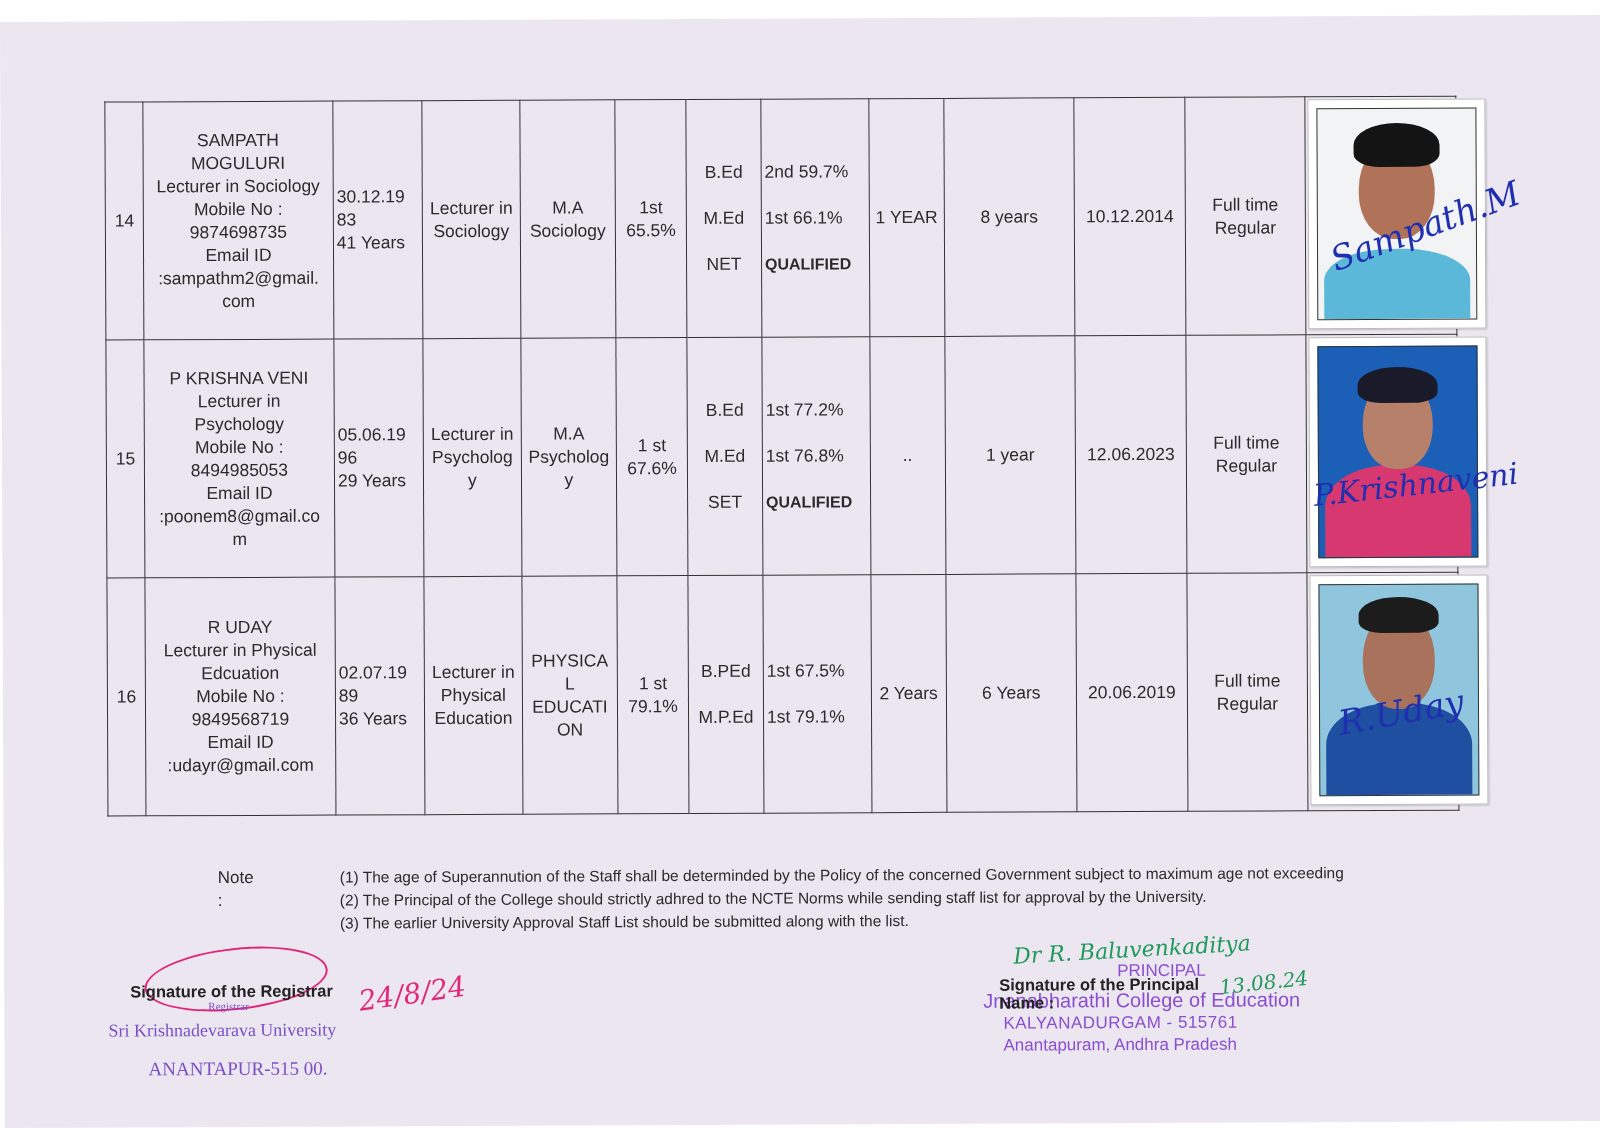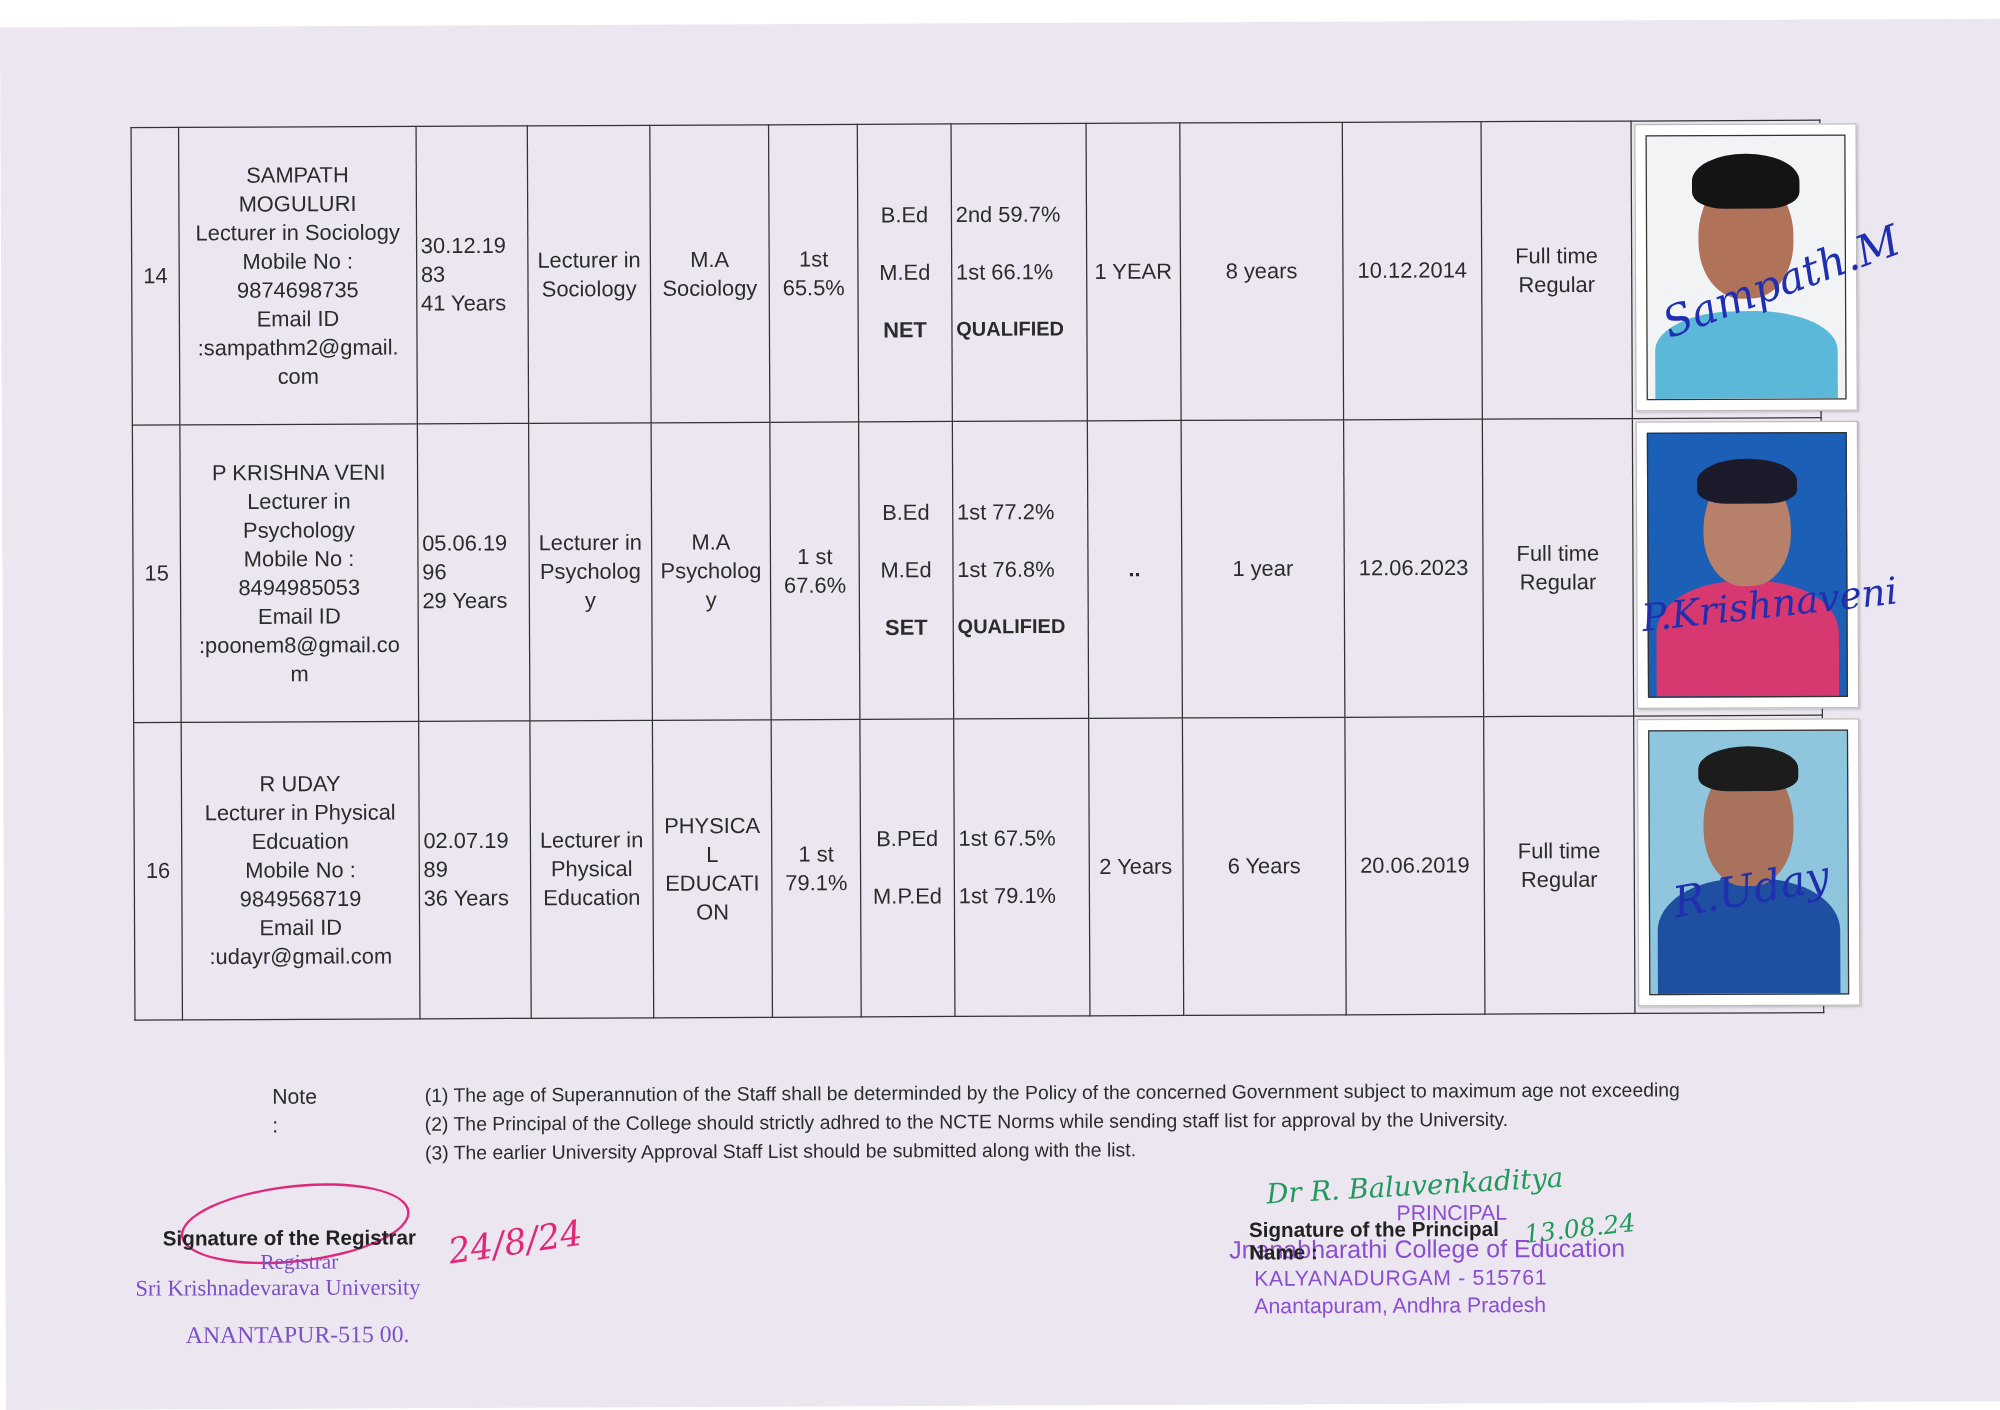--- a/index.html
+++ b/index.html
@@ -36,21 +36,21 @@
   td.desig { width: 88px; }
   td.pg { width: 86px; }
   td.pgclass { width: 62px; margin-top: 38px; }
   td.bed { width: 66px; }
   td.bedclass { width: 98px; text-align: left !important; }
   td.teachexp { width: 66px; }
   td.totexp { width: 120px; }
   td.doj { width: 101px; }
   td.nature { width: 110px; }
   td.photo { width: 140px; border-right: 1.5px solid #333; position: relative; padding: 0; }
-  .b { font-weight: bold; }
+  .b { font-weight: normal; }
   .small { font-size: 15px; }
   .bedclass .q { font-weight: bold; font-size: 16px; }
   .photo-frame {
     position: absolute; left: 2px; top: 2px; width: 176px; height: 228px;
     background: #ffffff;
     border: 1px solid #bbb;
     box-shadow: 1px 1px 2px rgba(0,0,0,0.2);
   }
   .photo-inner {
     position: absolute; left: 8px; top: 8px; right: 8px; bottom: 8px;
@@ -245,21 +245,21 @@
       <div>(1) The age of Superannution of the Staff shall be determinded by the Policy of the concerned Government subject to maximum age not exceeding</div>
       <div>(2) The Principal of the College should strictly adhred to the NCTE Norms while sending staff list for approval by the University.</div>
       <div>(3) The earlier University Approval Staff List should be submitted along with the list.</div>
     </div>
   </div>
 
   <div class="reg-block">
     <div style="position:absolute;left:36px;top:-8px;width:180px;height:58px;border:2px solid #e0287a;border-radius:50%;transform:rotate(-6deg);"></div>
     <div class="sig-title" style="left:22px;top:26px;">Signature of the Registrar</div>
     <div class="pink-ink" style="left:250px;top:22px;font-size:28px;transform:rotate(-8deg);">24/8/24</div>
-    <div class="stamp" style="left:100px;top:44px;font-size:17px;">Registrar</div>
+    <div class="stamp" style="left:100px;top:44px;font-size:11px;">Registrar</div>
     <div class="stamp" style="left:0px;top:64px;font-size:18px;">Sri Krishnadevarava University</div>
     <div class="stamp" style="left:40px;top:102px;font-size:19px;">ANANTAPUR-515 00.</div>
   </div>
 
   <div class="prin-block">
     <div class="green-ink" style="left:24px;top:0px;font-size:22px;transform:rotate(-3deg);">Dr R. Baluvenkaditya</div>
     <div class="stamp-sans" style="left:128px;top:24px;font-size:17px;">PRINCIPAL</div>
     <div class="sig-title" style="left:10px;top:38px;">Signature of the Principal</div>
     <div class="green-ink" style="left:230px;top:34px;font-size:20px;transform:rotate(-6deg);">13.08.24</div>
     <div class="stamp-sans" style="left:-6px;top:52px;font-size:20px;">Jnanabharathi College of Education</div>

